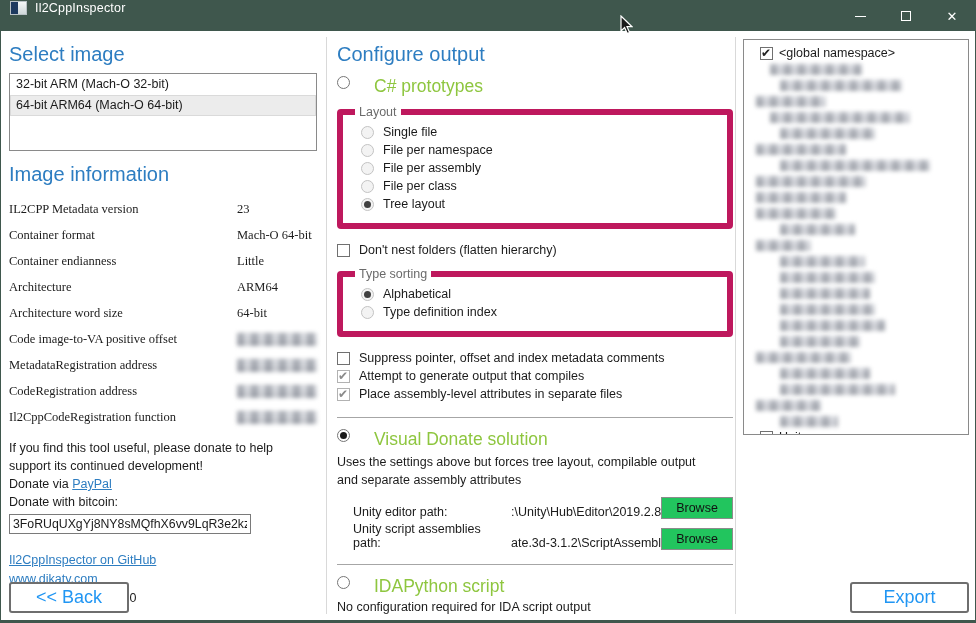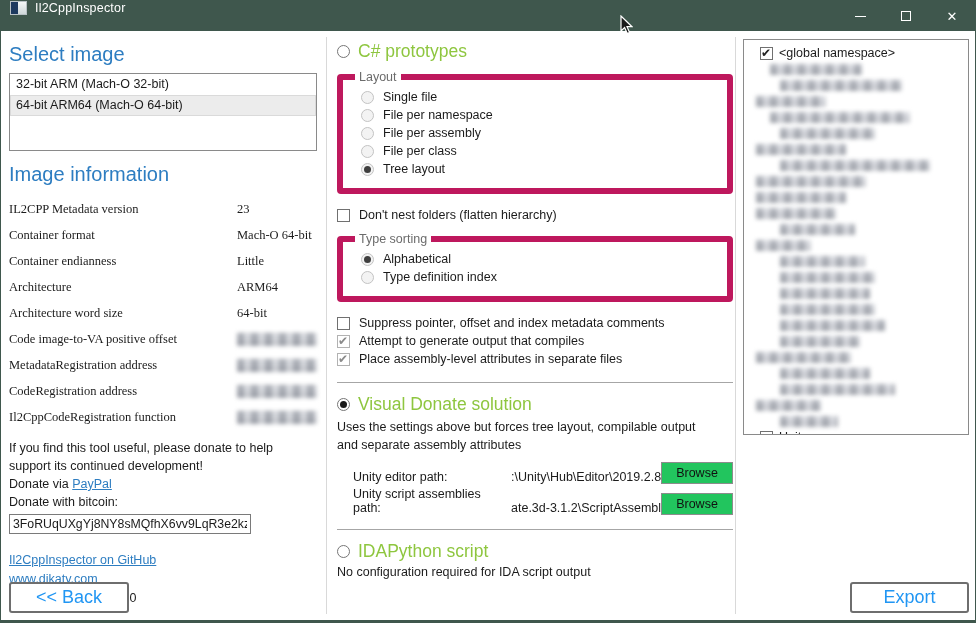--- a/index.html
+++ b/index.html
@@ -65,21 +65,21 @@
   .big-btn {
     position:absolute; bottom:7px; height:31px; background:#fff;
     border:2px solid #6e6e6e; border-radius:3px; color:#2196f3; font-size:18px;
     font-family:"Liberation Sans", sans-serif; cursor:pointer; padding:0 18px;
   }
   .back-btn { left:0; width:120px; }
   .export-btn { right:0; width:119px; }
 
   
   .col-mid h1 { margin-top:12px; }
-  .opt-head { display:flex; align-items:center; gap:8px; margin-top:10px; }
+  .opt-head { display:flex; gap:24px; margin-top:10px; }
   .opt-head .opt-label { font-size:17.5px; color:#8ec63f; }
   .radio { width:13px; height:13px; border-radius:50%; border:1px solid #767676; background:#fff; position:relative; flex:0 0 13px; }
   .radio.soft { border-color:#c3c3c3; background:#f3f3f3; }
   .radio.selected::after { content:""; position:absolute; inset:2px; border-radius:50%; background:#3f3f3f; }
   .radio.selected.dark::after { background:#1a1a1a; }
 
   fieldset.group { border:6px solid #be185d; border-radius:4px; margin-top:8px; padding:4px 10px 10px 10px; }
   fieldset.group legend { color:#6b6b6b; font-size:12.5px; padding:0 4px; margin-left:2px; }
   .opt-row { display:flex; align-items:center; gap:9px; height:18px; margin-left:8px; }
   .opt-row + .opt-row { margin-top:0; }
@@ -211,20 +211,21 @@
       <div class="links-block">
         <div><a class="link">Il2CppInspector on GitHub</a></div>
         <div><a class="link">www.djkaty.com</a></div>
         <div>© Katy Coe 2017-2020</div>
       </div>
 
       <button class="big-btn back-btn">&lt;&lt; Back</button>
     </div>
 
     <div class="col col-mid">
+      <h1 class="section">Configure output</h1>
 
       <div class="opt-head">
         <span class="radio"></span>
         <span class="opt-label">C# prototypes</span>
       </div>
 
       <fieldset class="group">
         <legend>Layout</legend>
         <div id="layout-options">
             <div class="opt-row">

